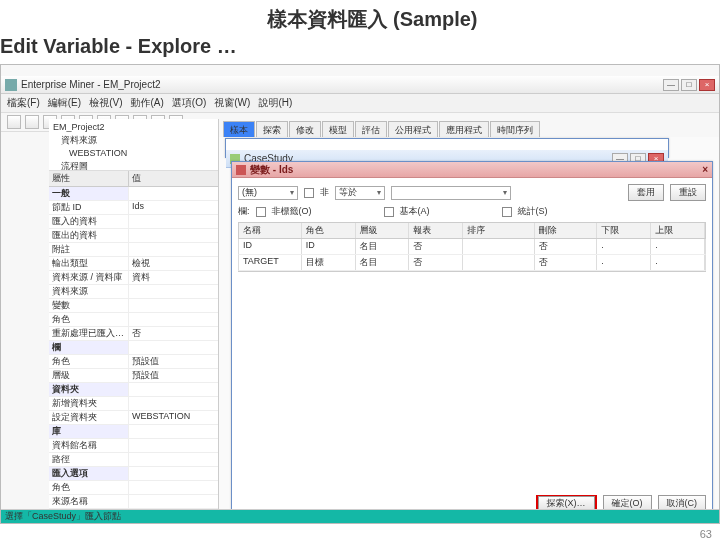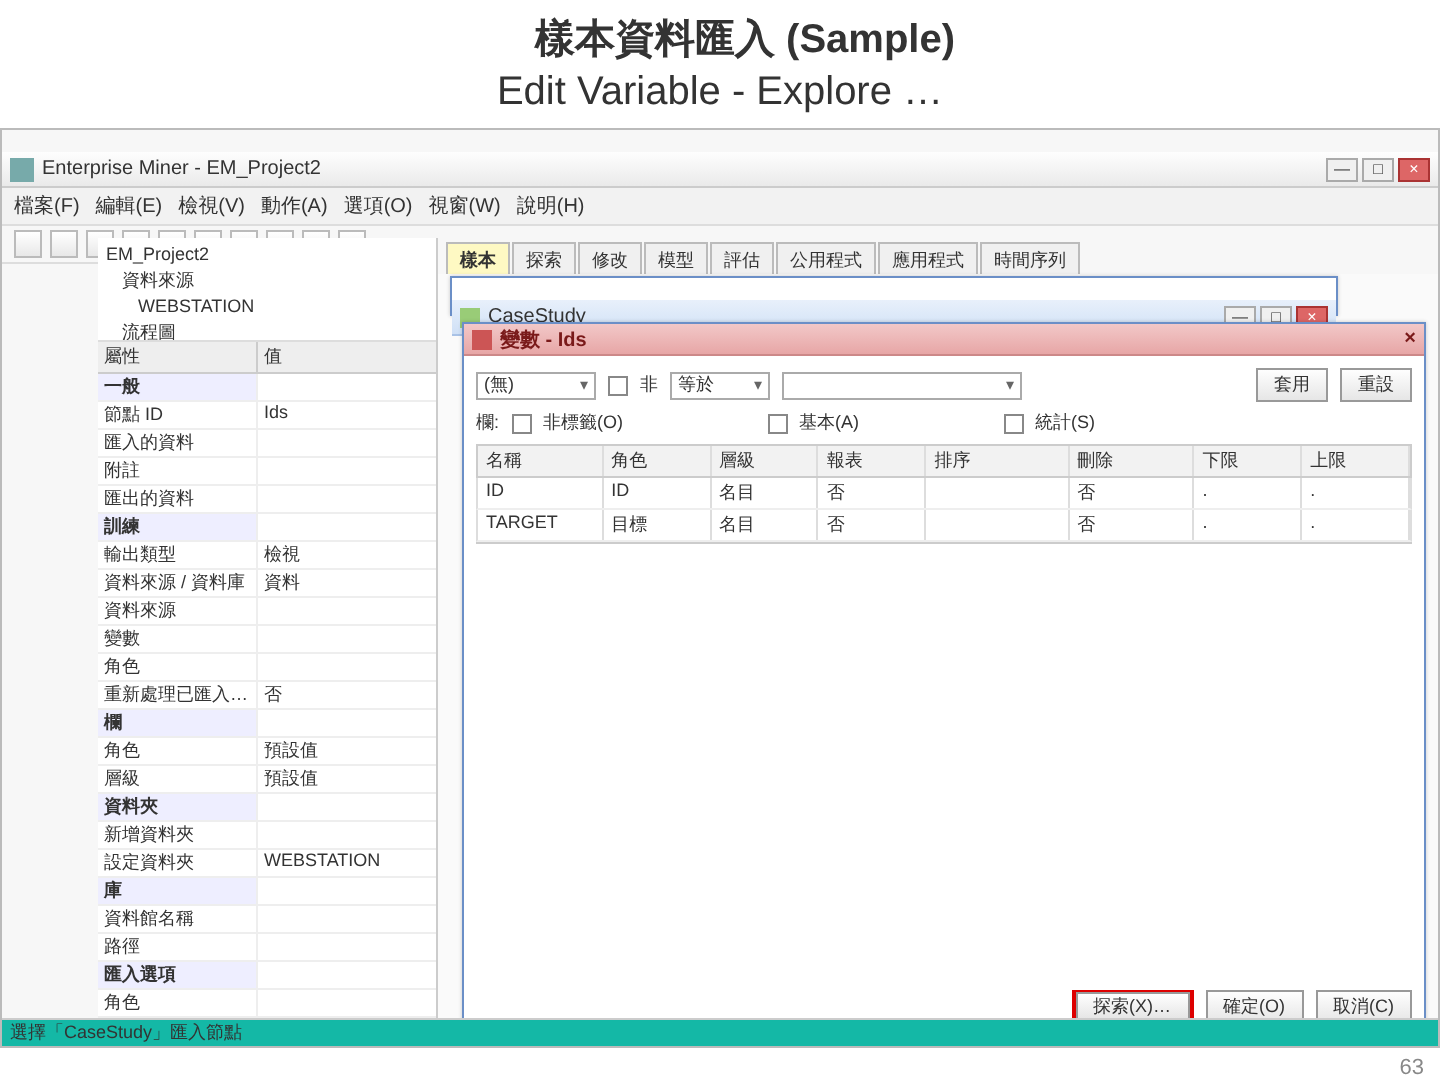--- a/index.html
+++ b/index.html
@@ -1,18 +1,18 @@
 <!DOCTYPE html>
 <html><head>
 <meta charset="utf-8">
 <style>
   * { box-sizing: border-box; margin: 0; padding: 0; }
   body { font-family: "Microsoft JhengHei", Arial, sans-serif; width: 720px; height: 540px; overflow: hidden; background: #fff; font-size: 10px; color: #333; }
   .slide-title { text-align: center; font-weight: bold; font-size: 20px; padding: 6px 0 2px 0; margin-left: 25px; }
-  .slide-sub { text-align: center; font-weight: normal; font-size: 20px; padding: 0 0 4px 0; }
+  .slide-sub { text-align: left; font-weight: bold; font-size: 20px; padding: 0 0 4px 0; }
   .app { position: absolute; top: 64px; left: 0; right: 0; bottom: 16px; border: 1px solid #bbb; background: #f7f7f7; }
   .titlebar { display: flex; align-items: center; background: linear-gradient(#fefefe,#eaeaea); border-bottom: 1px solid #ccc; height: 18px; padding: 0 4px; font-size: 10px; margin-top: 11px; }
   .titlebar-spacer { flex: 1; }
   .win-btn { width: 16px; height: 12px; border: 1px solid #aaa; margin-left: 2px; display: inline-flex; align-items: center; justify-content: center; background: #f0f0f0; font-size: 8px; line-height: 1; }
   .win-btn.red { background: #d66; color: #fff; border-color: #a33; }
   .menubar { display: flex; gap: 8px; padding: 2px 6px; background: #f2f2f2; border-bottom: 1px solid #ddd; font-size: 10px; }
   .toolbar { display: flex; gap: 4px; padding: 2px 6px; background: #f7f7f7; border-bottom: 1px solid #ddd; }
   .tb-ico { width: 14px; height: 14px; border: 1px solid #bbb; background: linear-gradient(#fff,#e8e8e8); }
   .main { display: flex; position: absolute; top: 54px; left: 0; right: 0; bottom: 0; padding-left: 48px; }
   .left { width: 170px; border-right: 1px solid #ccc; background: #fff; display: flex; flex-direction: column; }
@@ -25,21 +25,21 @@
   .props-head div { padding: 1px 3px; }
   .ph1 { width: 80px; border-right: 1px solid #ccc; }
   .ph2 { flex: 1; }
   .prow { display: flex; border-bottom: 1px solid #eee; font-size: 9px; }
   .prow .pk { width: 80px; padding: 0 3px; border-right: 1px solid #eee; white-space: nowrap; overflow: hidden; }
   .prow .pv { flex: 1; padding: 0 3px; white-space: nowrap; overflow: hidden; }
   .prow.sect .pk { background: #eef; font-weight: bold; }
   .right { flex: 1; position: relative; background: #efefef; }
   .tabs { display: flex; gap: 1px; padding: 2px 4px 0 4px; background: #f7f7f7; border-bottom: 1px solid #ccc; font-size: 9px; }
   .tab { padding: 2px 6px; border: 1px solid #bbb; border-bottom: none; background: #f0f0f0; }
-  .tab.active { background: #fef9c3; font-weight: bold; }
+  .tab.active { background: #3b82f6; }
   .canvas { position: absolute; top: 18px; left: 0; right: 0; bottom: 0; background: #fafafa; }
 
   .subwin { position: absolute; border: 1px solid #6b8fc7; background: #fff; box-shadow: 0 0 2px rgba(0,0,0,.2); }
   .subwin .titlebar { background: linear-gradient(#e8f0fb,#cfe0f6); border-bottom: 1px solid #a9c2e6; }
   .sw-case { top: 1px; left: 6px; right: 50px; height: 20px; }
   .sw-var { top: 24px; left: 12px; right: 6px; bottom: 4px; display: flex; flex-direction: column; }
   .sw-var .titl { background: linear-gradient(#f2c8c8,#e7a6a6); color: #7a1a1a; font-weight: bold; display: flex; align-items: center; padding: 0 4px; height: 16px; border-bottom: 1px solid #c88; }
   .sw-var .titl .sp { flex: 1; }
   .sw-var-body { flex: 1; display: flex; flex-direction: column; padding: 6px; gap: 4px; }
   .filter-row, .options-row { display: flex; align-items: center; gap: 6px; font-size: 9px; }
@@ -116,29 +116,25 @@
             </div>
             <div class="prow">
               <div class="pk">節點 ID</div>
               <div class="pv">Ids</div>
             </div>
             <div class="prow">
               <div class="pk">匯入的資料</div>
               <div class="pv"></div>
             </div>
             <div class="prow">
+              <div class="pk">匯出的資料</div>
+              <div class="pv"></div>
+            </div>
+            <div class="prow">
               <div class="pk">附註</div>
-              <div class="pv"></div>
-            </div>
-            <div class="prow">
-              <div class="pk">匯出的資料</div>
-              <div class="pv"></div>
-            </div>
-            <div class="prow sect">
-              <div class="pk">訓練</div>
               <div class="pv"></div>
             </div>
             <div class="prow">
               <div class="pk">輸出類型</div>
               <div class="pv">檢視</div>
             </div>
             <div class="prow">
               <div class="pk">資料來源 / 資料庫</div>
               <div class="pv">資料</div>
             </div>

